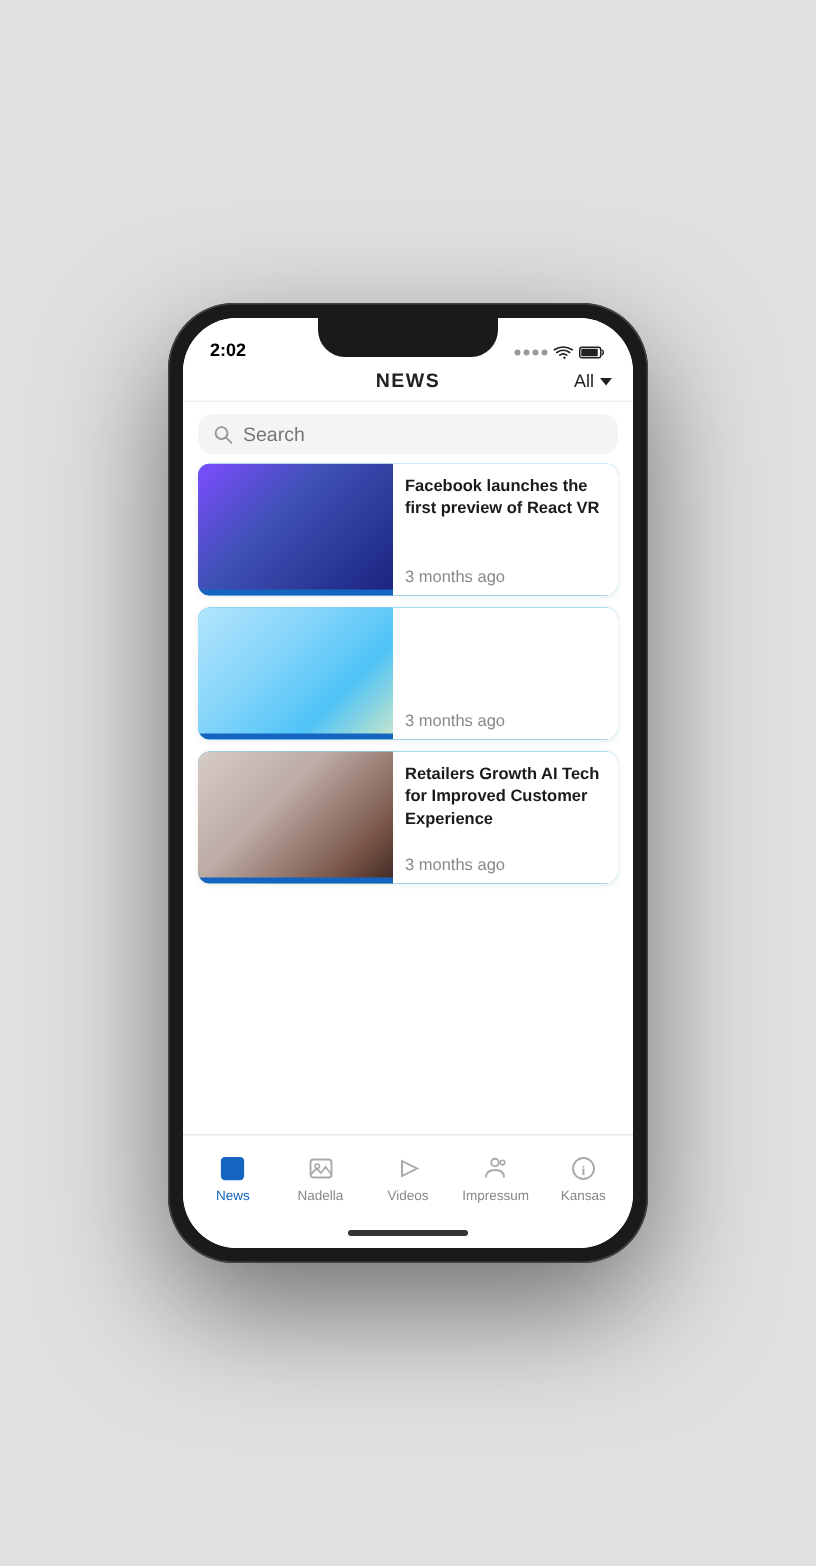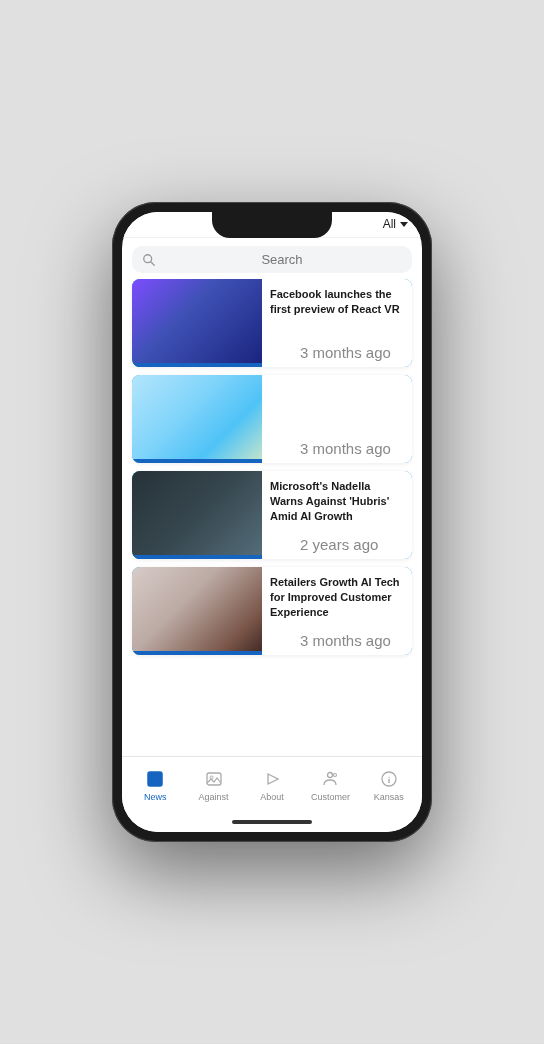--- a/index.html
+++ b/index.html
@@ -116,21 +116,20 @@
     .search-icon-svg {
       width: 14px; height: 14px; margin-right: 6px; flex-shrink: 0;
     }
     .search-input {
       border: none;
       background: transparent;
       font-size: 13px;
       color: #999;
       outline: none;
       width: 100%;
-      text-align: center;
     }
 
     .news-list {
       flex: 1;
       overflow-y: auto;
       padding: 0 10px;
     }
     .news-list::-webkit-scrollbar { display: none; }
 
     .news-card {
@@ -166,24 +165,23 @@
       justify-content: space-between;
       background: #fff;
     }
     .news-title {
       font-size: 11px;
       font-weight: 700;
       color: #1a1a1a;
       line-height: 1.35;
     }
     .news-time {
-      font-size: 15px;
+      font-size: 11px;
       color: #888;
       margin-top: auto;
-      margin-left: 30px;
     }
 
     
     .thumb-1 { background: linear-gradient(135deg, #7c4dff 0%, #3f51b5 40%, #1a237e 100%); }
     .thumb-2 { background: linear-gradient(135deg, #b3e5fc 0%, #81d4fa 40%, #4fc3f7 70%, #c8e6c9 100%); }
     .thumb-3 { background: linear-gradient(135deg, #263238 0%, #37474f 50%, #546e7a 100%); }
     .thumb-4 { background: linear-gradient(135deg, #d7ccc8 0%, #bcaaa4 40%, #795548 80%, #3e2723 100%); }
 
     .bottom-nav {
       height: 56px;
@@ -238,20 +236,42 @@
       border-radius: 2px;
     }
   </style>
 </head>
 <body>
 
 <div class="phone-outer">
   <div class="phone-inner">
     <div class="notch"></div>
 
+    <div class="status-bar">
+      <span class="status-time">2:02</span>
+      <div class="status-icons">
+        <div class="signal-dots">
+          <span></span>
+            <span></span>
+            <span></span>
+            <span></span>
+        </div>
+        <svg width="13" height="10" viewBox="0 0 13 10">
+          <path d="M6.5 8.5 a.8.8 0 1 1 0 .01" fill="#222"></path>
+          <path d="M4.2 6.8 Q6.5 5 8.8 6.8" fill="none" stroke="#222" stroke-width="1.1" stroke-linecap="round"></path>
+          <path d="M2.2 5 Q6.5 2 10.8 5" fill="none" stroke="#222" stroke-width="1.1" stroke-linecap="round"></path>
+          <path d="M0.5 3.2 Q6.5 -0.5 12.5 3.2" fill="none" stroke="#222" stroke-width="1.1" stroke-linecap="round"></path>
+        </svg>
+        <svg width="18" height="10" viewBox="0 0 18 10">
+          <rect x="0.5" y="1.5" width="14" height="7" rx="1.5" fill="none" stroke="#222" stroke-width="1"></rect>
+          <rect x="1.5" y="2.5" width="11" height="5" rx="0.5" fill="#222"></rect>
+          <path d="M15.5 3.5 Q17 4.5 15.5 6.5" fill="none" stroke="#222" stroke-width="1" stroke-linecap="round"></path>
+        </svg>
+      </div>
+    </div>
 
     <div class="top-nav">
       <span class="top-nav-title">NEWS</span>
       <div class="top-nav-filter">
         <span>All</span>
         <div class="chevron-down"></div>
       </div>
     </div>
 
     <div class="search-bar">
@@ -274,29 +294,20 @@
   </div>
         <div class="news-card">
     <div class="news-thumb thumb-2">
       <div class="thumb-bar"></div>
     </div>
     <div class="news-content">
       <div class="news-time">3 months ago</div>
     </div>
   </div>
         <div class="news-card">
-    <div class="news-thumb thumb-3">
-      <div class="thumb-bar"></div>
-    </div>
-    <div class="news-content">
-      <div class="news-title">Microsoft's Nadella Warns Against 'Hubris' Amid AI Growth</div>
-      <div class="news-time">2 years ago</div>
-    </div>
-  </div>
-        <div class="news-card">
     <div class="news-thumb thumb-4">
       <div class="thumb-bar"></div>
     </div>
     <div class="news-content">
       <div class="news-title">Retailers Growth AI Tech for Improved Customer Experience</div>
       <div class="news-time">3 months ago</div>
     </div>
   </div>
       </div>
 
@@ -313,39 +324,39 @@
     <span class="bottom-nav-label active">News</span>
   </div>
         <div class="bottom-nav-item">
     <div class="bottom-nav-icon">
             <svg width="18" height="18" viewBox="0 0 18 18">
               <rect x="2" y="3" width="14" height="12" rx="2" fill="none" stroke="#aaa" stroke-width="1.3"></rect>
               <circle cx="6.5" cy="7.5" r="1.5" fill="none" stroke="#aaa" stroke-width="1"></circle>
               <polyline points="2,13 6,9 9,12 12,8 16,13" fill="none" stroke="#aaa" stroke-width="1.2"></polyline>
             </svg>
           </div>
-    <span class="bottom-nav-label">Against</span>
+    <span class="bottom-nav-label">Nadella</span>
   </div>
         <div class="bottom-nav-item">
     <div class="bottom-nav-icon">
             <svg width="18" height="18" viewBox="0 0 18 18">
               <polygon points="5,4 15,9 5,14" fill="none" stroke="#aaa" stroke-width="1.3"></polygon>
             </svg>
           </div>
-    <span class="bottom-nav-label">About</span>
+    <span class="bottom-nav-label">Videos</span>
   </div>
         <div class="bottom-nav-item">
     <div class="bottom-nav-icon">
             <svg width="18" height="18" viewBox="0 0 18 18">
               <circle cx="9" cy="5" r="2.5" fill="none" stroke="#aaa" stroke-width="1.3"></circle>
               <path d="M3 15 Q3 10 9 10 Q15 10 15 15" fill="none" stroke="#aaa" stroke-width="1.3"></path>
               <circle cx="14" cy="5" r="1.5" fill="none" stroke="#aaa" stroke-width="1.1"></circle>
             </svg>
           </div>
-    <span class="bottom-nav-label">Customer</span>
+    <span class="bottom-nav-label">Impressum</span>
   </div>
         <div class="bottom-nav-item">
     <div class="bottom-nav-icon">
             <svg width="18" height="18" viewBox="0 0 18 18">
               <circle cx="9" cy="9" r="7" fill="none" stroke="#aaa" stroke-width="1.3"></circle>
               <text x="9" y="13" text-anchor="middle" font-size="9" fill="#aaa" font-family="serif" font-weight="bold">i</text>
             </svg>
           </div>
     <span class="bottom-nav-label">Kansas</span>
   </div>

